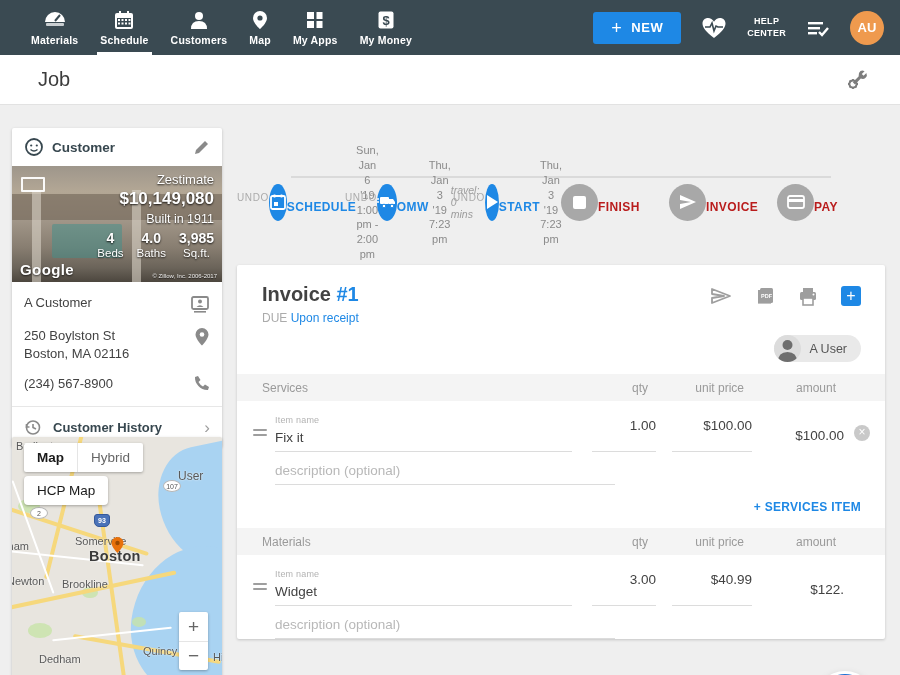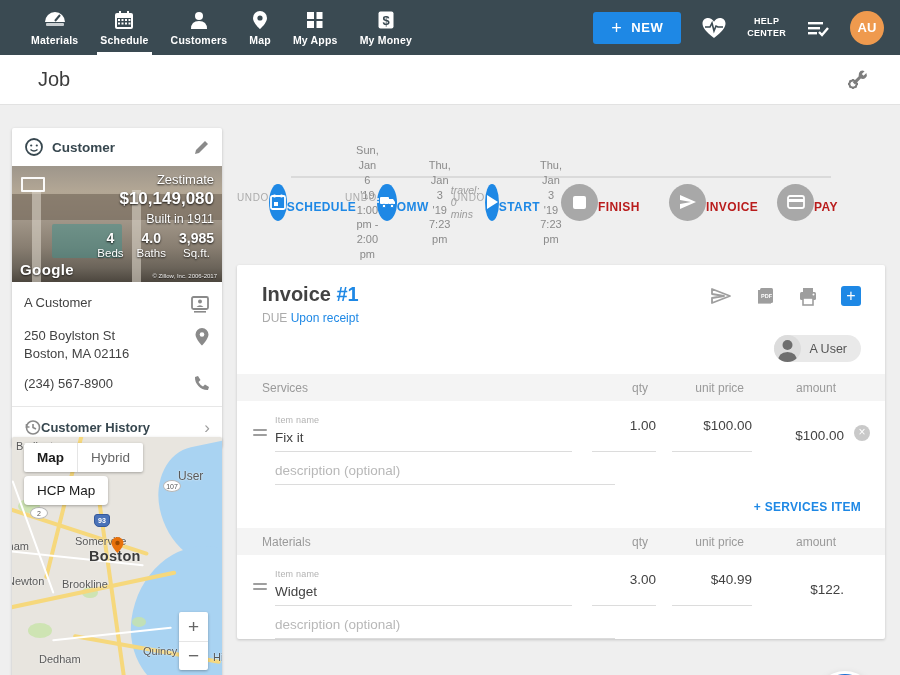--- a/index.html
+++ b/index.html
@@ -43,21 +43,21 @@
   .z-built { font-size:12.5px; margin-top:3px; }
   .z-stats { display:flex; gap:13px; justify-content:flex-end; margin-top:4px; }
   .z-stat { text-align:center; }
   .z-num { font-size:14px; font-weight:700; }
   .z-cap { font-size:11.5px; margin-top:1px; }
   .g-logo { position:absolute; left:8px; bottom:4px; color:#FFF; font-size:15px; font-weight:700; letter-spacing:.4px; text-shadow:0 1px 2px rgba(0,0,0,.7); }
   .z-copy { position:absolute; right:5px; bottom:3px; color:#FFF; font-size:6px; opacity:.9; text-shadow:0 1px 1px rgba(0,0,0,.8); }
   .cc-info { padding:12px 12px 0; }
   .info-row { display:flex; justify-content:space-between; align-items:flex-start; margin-bottom:13px; color:#424242; font-size:13px; line-height:1.35; }
   .divider { height:1px; background:#E7E7E7; }
-  .history-row { height:40px; display:flex; align-items:center; padding:0 12px; cursor:pointer; }
+  .history-row { height:40px; display:flex; align-items:center; gap:12px; padding:0 12px; cursor:pointer; }
   .history-row .hl { flex:1; font-size:13px; font-weight:700; color:#37474F; }
   .chev { color:#9E9E9E; font-size:17px; line-height:1; }
 
   
   .map-card { position:absolute; left:12px; top:332px; width:210px; height:248px; background:#E8E5DF; border-radius:2px; box-shadow:0 1px 3px rgba(0,0,0,.22); overflow:hidden; }
   .water { position:absolute; background:#A9D3F2; }
   .w1 { right:-34px; top:8px; width:96px; height:120px; border-radius:45% 10% 30% 55%; transform:rotate(-12deg); }
   .w2 { right:-40px; top:108px; width:130px; height:150px; border-radius:55% 35% 10% 45%; transform:rotate(8deg); }
   .green { position:absolute; background:#C7E3A8; border-radius:50%; opacity:.8; }
   .g1 { left:6px; top:62px; width:22px; height:14px; }

